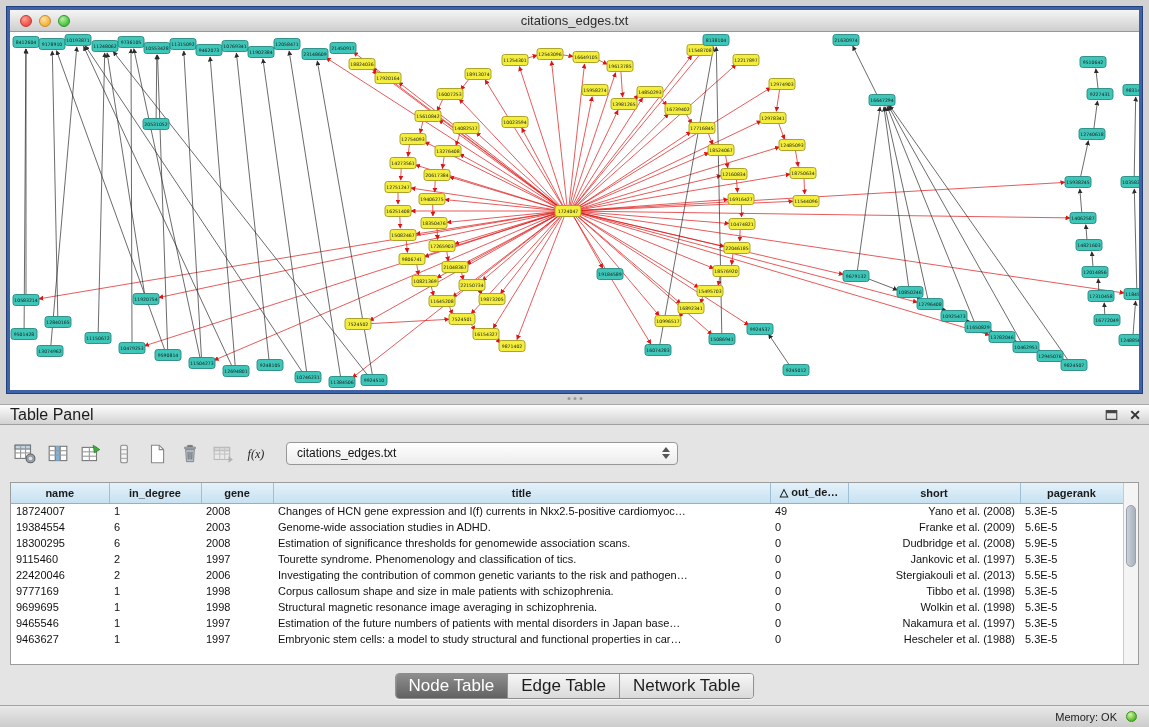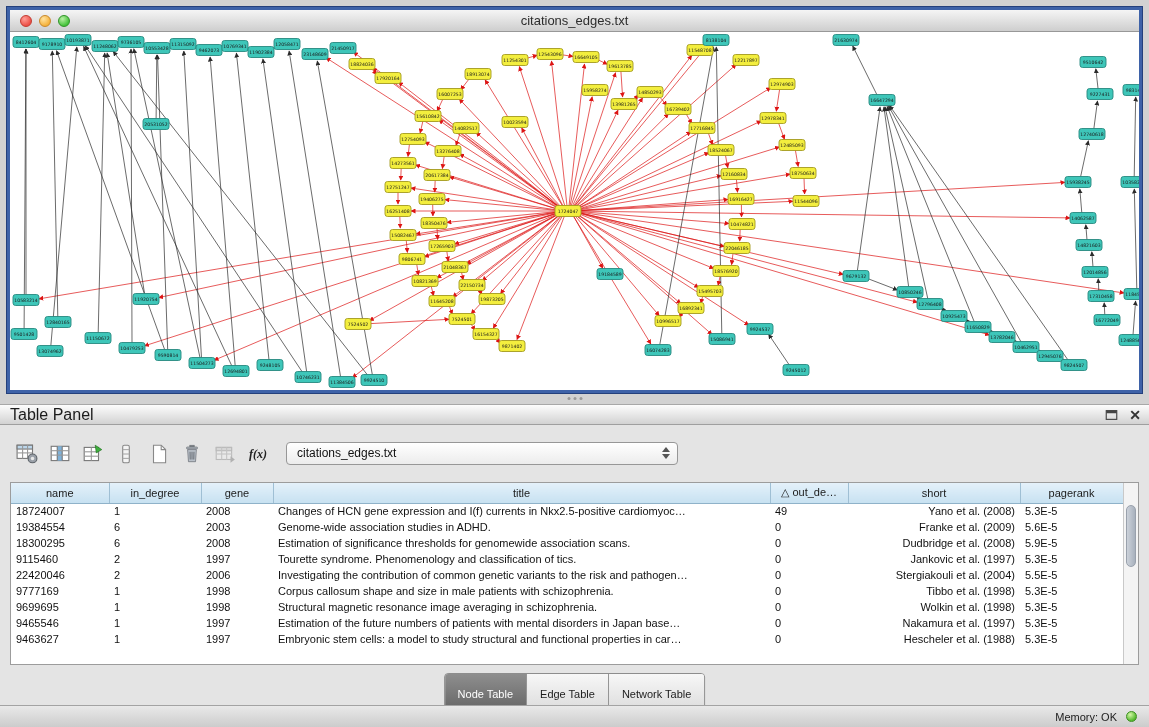--- a/index.html
+++ b/index.html
@@ -30,51 +30,51 @@
   .panel-header { position:absolute; top:404px; left:0; width:100%; height:21px;
     background:linear-gradient(#fdfdfd,#d2d2d2); border-top:1px solid #a8a8a8; border-bottom:1px solid #9f9f9f; }
   .panel-title { position:absolute; left:10px; top:0; line-height:19px; font-size:16px; color:#1c1c1c;text-align:right; }
   .panel-actions { position:absolute; right:8px; top:1px; display:flex; gap:10px; align-items:center; height:18px; }
   .float-ic svg { display:block; }
   .close-ic { font-size:14px; font-weight:bold; color:#333; line-height:18px; cursor:default; }
 
   .panel-body { position:absolute; top:425px; left:0; width:100%; height:280px; background:#e4e4e4; }
 
   .toolbar { position:absolute; top:14px; left:14px; height:30px; display:flex; align-items:center; gap:9px; }
-  .tb-icon { width:24px; height:24px; display:flex; align-items:center; justify-content:flex-end;font-weight:bold; }
+  .tb-icon { width:24px; height:24px; display:flex; align-items:center; justify-content:flex-start; }
   .tb-icon svg { width:22px; height:22px; }
 
   .combo { position:absolute; left:286px; top:17px; width:392px; height:23px;
     background:linear-gradient(#ffffff,#ececec); border:1px solid #979797; border-radius:4px; }
   .combo-value { line-height:21px; padding-left:10px; font-size:12px; color:#111;
     white-space:nowrap; overflow:hidden; }
   .combo-arrows { position:absolute; right:7px; top:4px; }
   .arr-up { width:0; height:0; border-left:4px solid transparent; border-right:4px solid transparent;
     border-bottom:5px solid #555; margin-bottom:2px; }
   .arr-down { width:0; height:0; border-left:4px solid transparent; border-right:4px solid transparent;
     border-top:5px solid #555; }
 
   .table-wrap { position:absolute; top:57px; left:10px; width:1129px; height:183px;
     background:#fff; border:1px solid #9c9c9c; overflow:hidden; }
   table { border-collapse:collapse; table-layout:fixed; width:1112px; }
   thead th { height:20px; background:linear-gradient(#e4f1fa,#c7e1f1);
     border-right:1px solid #9fbfd4; border-bottom:1px solid #8fb2c9;
-    font-weight:normal; font-size:11px; color:#1b1b1b; overflow:hidden; white-space:nowrap;margin-left:20px; }
+    font-weight:bold; font-size:11px; color:#1b1b1b; overflow:hidden; white-space:nowrap;margin-left:20px; }
   tbody td { height:16px; padding:0 5px; font-size:11px; color:#111;
     white-space:nowrap; overflow:hidden; }
   tbody td.c5 { text-align:right; }
   .vscroll { position:absolute; top:0; right:0; width:15px; height:100%;
     background:#f4f4f4; border-left:1px solid #c9c9c9; }
   .vthumb { position:absolute; top:22px; left:2px; width:10px; height:62px;
     background:linear-gradient(90deg,#ccd2da,#a8b1bd); border:1px solid #99a1ac; border-radius:6px; }
 
   .tabs { position:absolute; top:248px; left:50%; transform:translateX(-50%); display:flex;
     border:1px solid #8d8d8d; border-radius:4px; overflow:hidden; background:#e9e9e9;
     box-shadow:0 1px 0 rgba(255,255,255,.6); }
-  .tab { padding:12px 13px; font-size:11px; line-height:16px; color:#1d1d1d;
+  .tab { padding:4px 13px; font-size:17px; line-height:16px; color:#1d1d1d;
     background:linear-gradient(#f7f7f7,#dadada); border-right:1px solid #8d8d8d; white-space:nowrap; }
   .tab:last-child { border-right:none; }
   .tab.active { background:linear-gradient(#8e8e8e,#626262); color:#fff; }
 
   .status-bar { position:absolute; bottom:0; left:0; width:100%; height:22px;
     background:linear-gradient(#e9e9e9,#cccccc); border-top:1px solid #a3a3a3; }
   .mem { position:absolute; right:32px; top:5px; font-size:11px; color:#222; }
   .mem-dot { position:absolute; right:12px; top:5px; width:11px; height:11px; border-radius:50%;
     background:radial-gradient(circle at 35% 30%, #d4f7a8, #55b92f 70%); border:1px solid #3c8f1f; }
 </style>
@@ -872,21 +872,21 @@
               <td class="c4">0</td>
               <td class="c5">Jankovic et al. (1997)</td>
               <td class="c6">5.3E-5</td>
             </tr>
             <tr>
               <td class="c0">22420046</td>
               <td class="c1">2</td>
               <td class="c2">2006</td>
               <td class="c3">Investigating the contribution of common genetic variants to the risk and pathogen…</td>
               <td class="c4">0</td>
-              <td class="c5">Stergiakouli et al. (2004)</td>
+              <td class="c5">Stergiakouli et al. (2013)</td>
               <td class="c6">5.5E-5</td>
             </tr>
             <tr>
               <td class="c0">9777169</td>
               <td class="c1">1</td>
               <td class="c2">1998</td>
               <td class="c3">Corpus callosum shape and size in male patients with schizophrenia.</td>
               <td class="c4">0</td>
               <td class="c5">Tibbo et al. (1998)</td>
               <td class="c6">5.3E-5</td>

